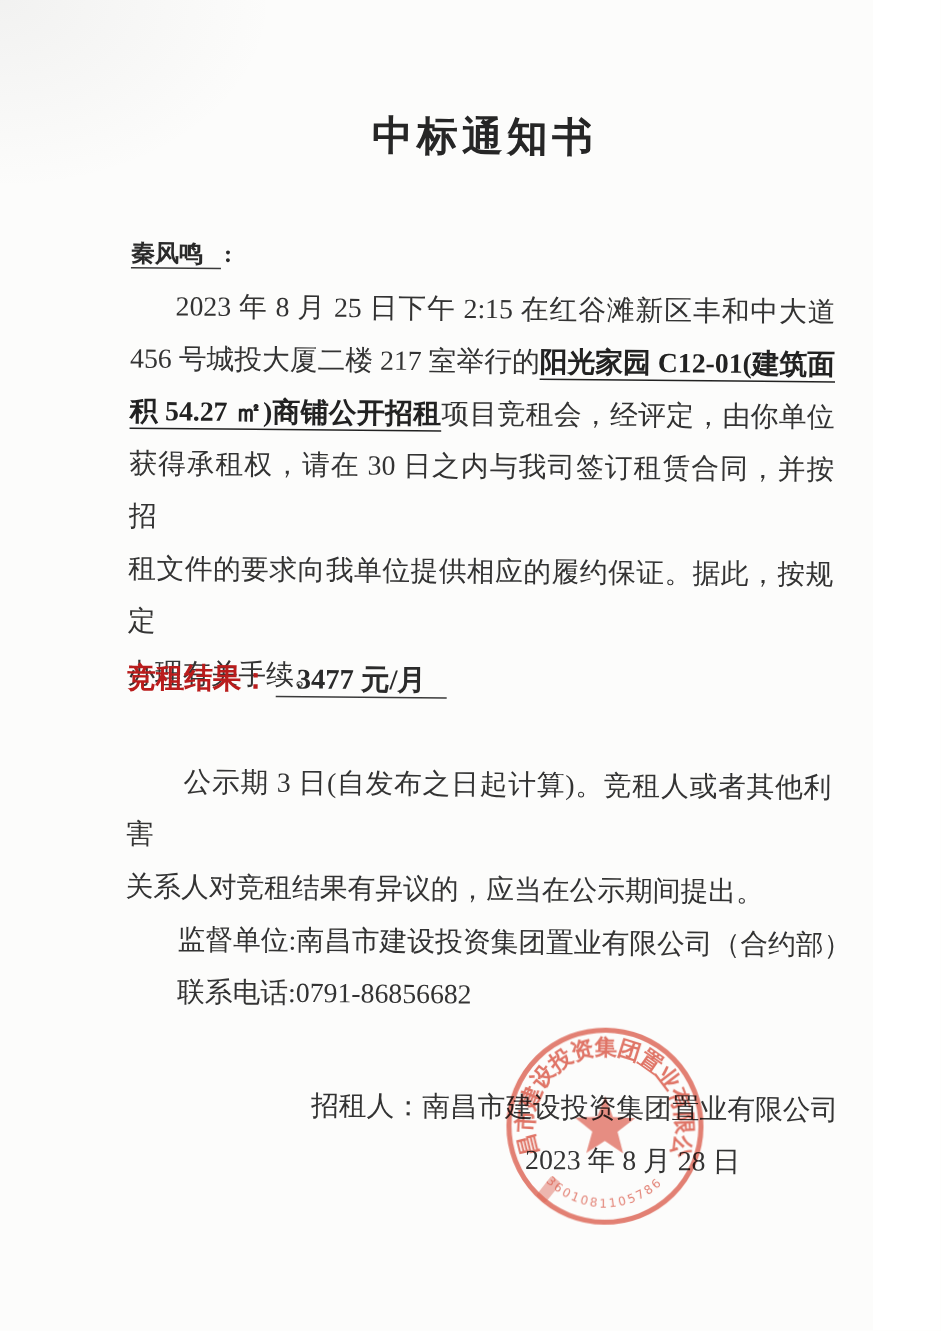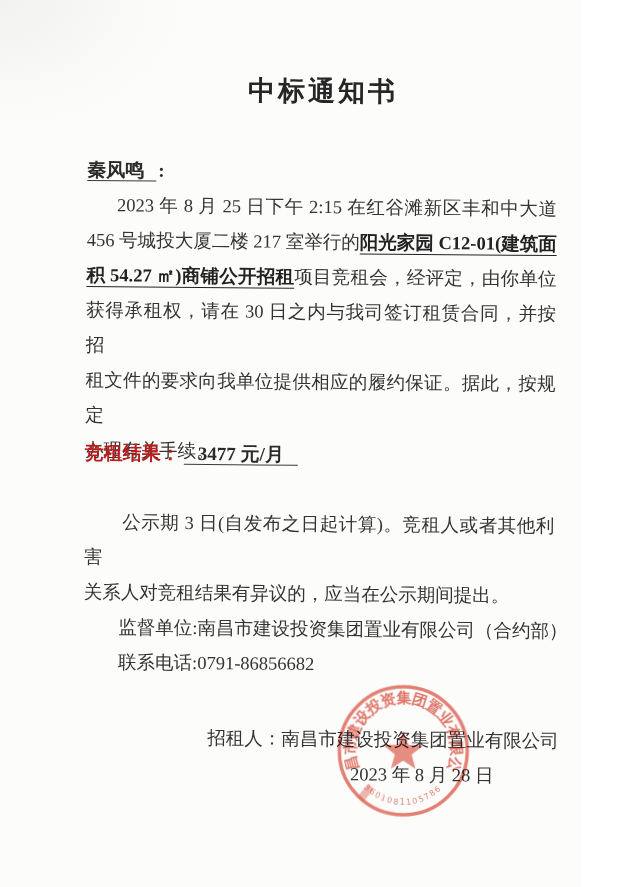--- a/index.html
+++ b/index.html
@@ -16,21 +16,21 @@
     content:"";position:absolute;left:0;top:0;width:100%;height:100%;
     background:radial-gradient(260px 180px at 0% 0%, rgba(120,120,120,.08), rgba(0,0,0,0) 70%);
     pointer-events:none;
   }
   .content{position:absolute;left:0;top:0;width:627px;height:887px;transform:rotate(.5deg);transform-origin:50% 50%;}
 
   .doc-title{
     position:absolute;top:71px;left:85px;width:470px;
     text-align:center;font-size:27px;font-weight:bold;letter-spacing:3px;line-height:40px;color:#262626;
   }
-  .recipient{position:absolute;top:154px;left:85px;line-height:35px;font-size:19px;font-weight:bold;color:#2a2a2a;}
+  .recipient{position:absolute;top:154px;left:85px;line-height:35px;font-size:16px;font-weight:bold;color:#2a2a2a;}
   .recipient .name{border-bottom:1.6px solid #3a3a3a;padding-right:12px;}
   .recipient .colon{padding-left:2px;}
 
   .para{position:absolute;left:85px;width:470px;line-height:35px;font-size:18.5px;color:#333;}
   .para-body{top:190px;}
   .para-notice{top:507px;}
   .line{text-align:left;}
   .line.just{text-align:justify;text-align-last:justify;}
   .seg-bu{font-weight:bold;color:#222;text-decoration:underline;text-underline-offset:5px;text-decoration-thickness:1.4px;}
 

